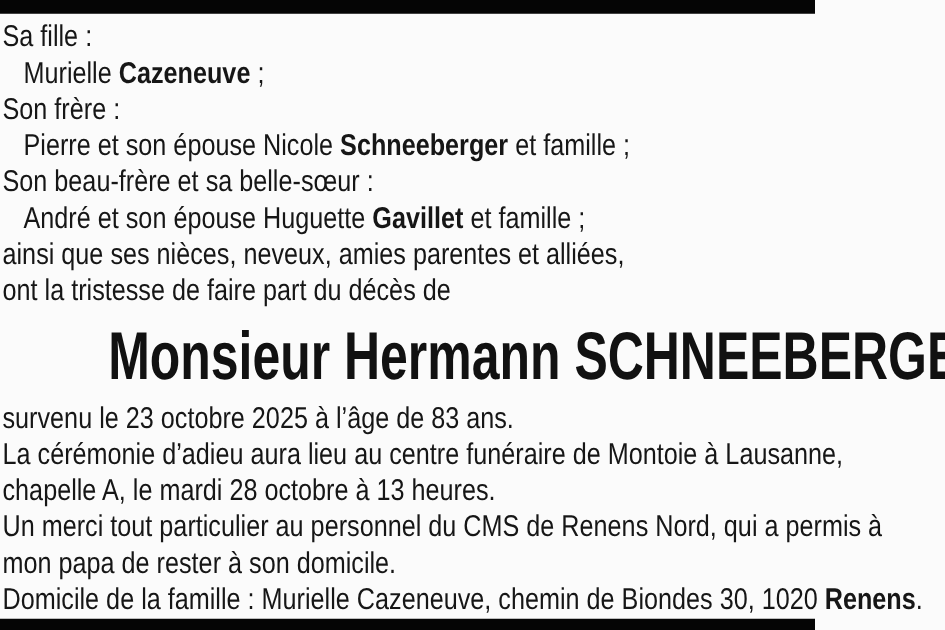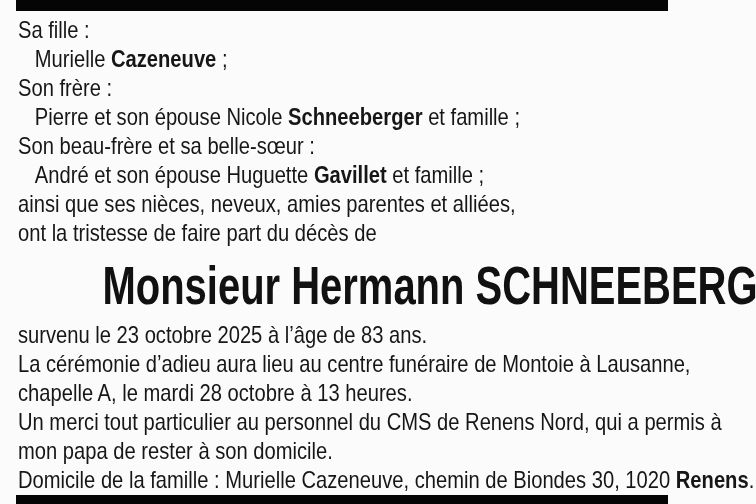--- a/index.html
+++ b/index.html
@@ -7,21 +7,20 @@
     width: 756px; height: 504px;
     background: #fbfbfb;
     font-family: "Liberation Sans", sans-serif;
     color: #161616;
     overflow: hidden;
   }
   .page {
     position: relative;
     width: 652px; height: 504px;
     background: #fbfbfb;
-    margin-left: 16px;
   }
   .bar {
     position: absolute; left: 0; right: 0;
     background: #050505;
   }
   .bar.top { top: 0; height: 11px; }
   .bar.bottom { bottom: 0; height: 9px; }
   .content {
     position: absolute;
     top: 11px; left: 0; right: 0;

